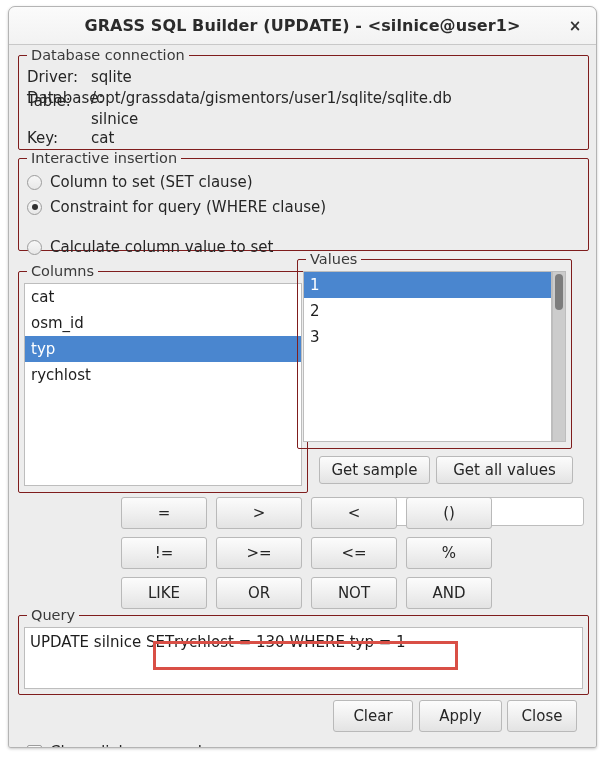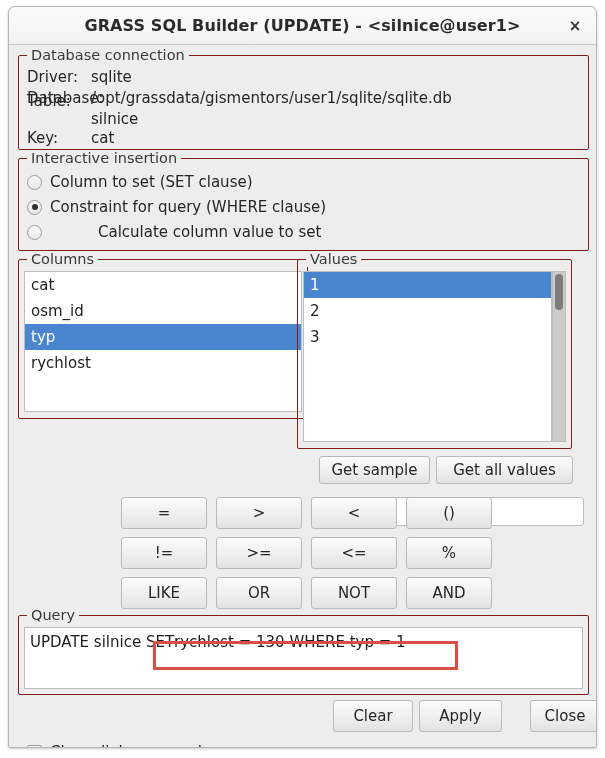--- a/index.html
+++ b/index.html
@@ -120,21 +120,21 @@
     content: "";
     position: absolute;
     left: 3.5px; top: 3.5px;
     width: 6px; height: 6px;
     border-radius: 50%;
     background: #303030;
   }
   .radio-label { font-size: 15px; color: #262626; }
 
   
-  #grp-cols { left: 9px; top: 214px; width: 290px; height: 160px; }
+  #grp-cols { left: 9px; top: 226px; width: 290px; height: 222px; }
   #grp-vals { left: 288px; top: 214px; width: 275px; height: 190px; }
 
   .listbox {
     position: absolute;
     left: 5px;
     top: 11px;
     right: 5px;
     bottom: 6px;
     box-sizing: border-box;
     background: #ffffff;
@@ -256,21 +256,21 @@
     box-sizing: border-box;
     border: 3px solid #d94f46;
     pointer-events: none;
     z-index: 5;
   }
 
   
   .action-btn { position: absolute; height: 32px; top: 655px; }
   #btn-clear { left: 324px; width: 80px; }
   #btn-apply { left: 410px; width: 83px; }
-  #btn-close { left: 521px; width: 70px; }
+  #btn-close { left: 498px; width: 70px; }
 
   
   .check-row {
     position: absolute;
     left: 18px;
     top: 697px;
     height: 20px;
     display: flex;
     align-items: center;
     cursor: pointer;
@@ -330,21 +330,21 @@
         <div class="radio-row" style="top:12px;">
           <span class="radio"></span>
           <span class="radio-label">Column to set (SET clause)</span>
         </div>
 
         <div class="radio-row" style="top:37px;">
           <span class="radio checked"></span>
           <span class="radio-label">Constraint for query (WHERE clause)</span>
         </div>
 
-        <div class="radio-row" style="top:62px;gap:48px;">
+        <div class="radio-row" style="top:77px;">
           <span class="radio"></span>
           <span class="radio-label">Calculate column value to set</span>
         </div>
       </div>
 
       <div class="group" id="grp-cols">
         <div class="legend">Columns</div>
         <div class="listbox">
           <div class="list-item">cat</div>
           <div class="list-item">osm_id</div>

